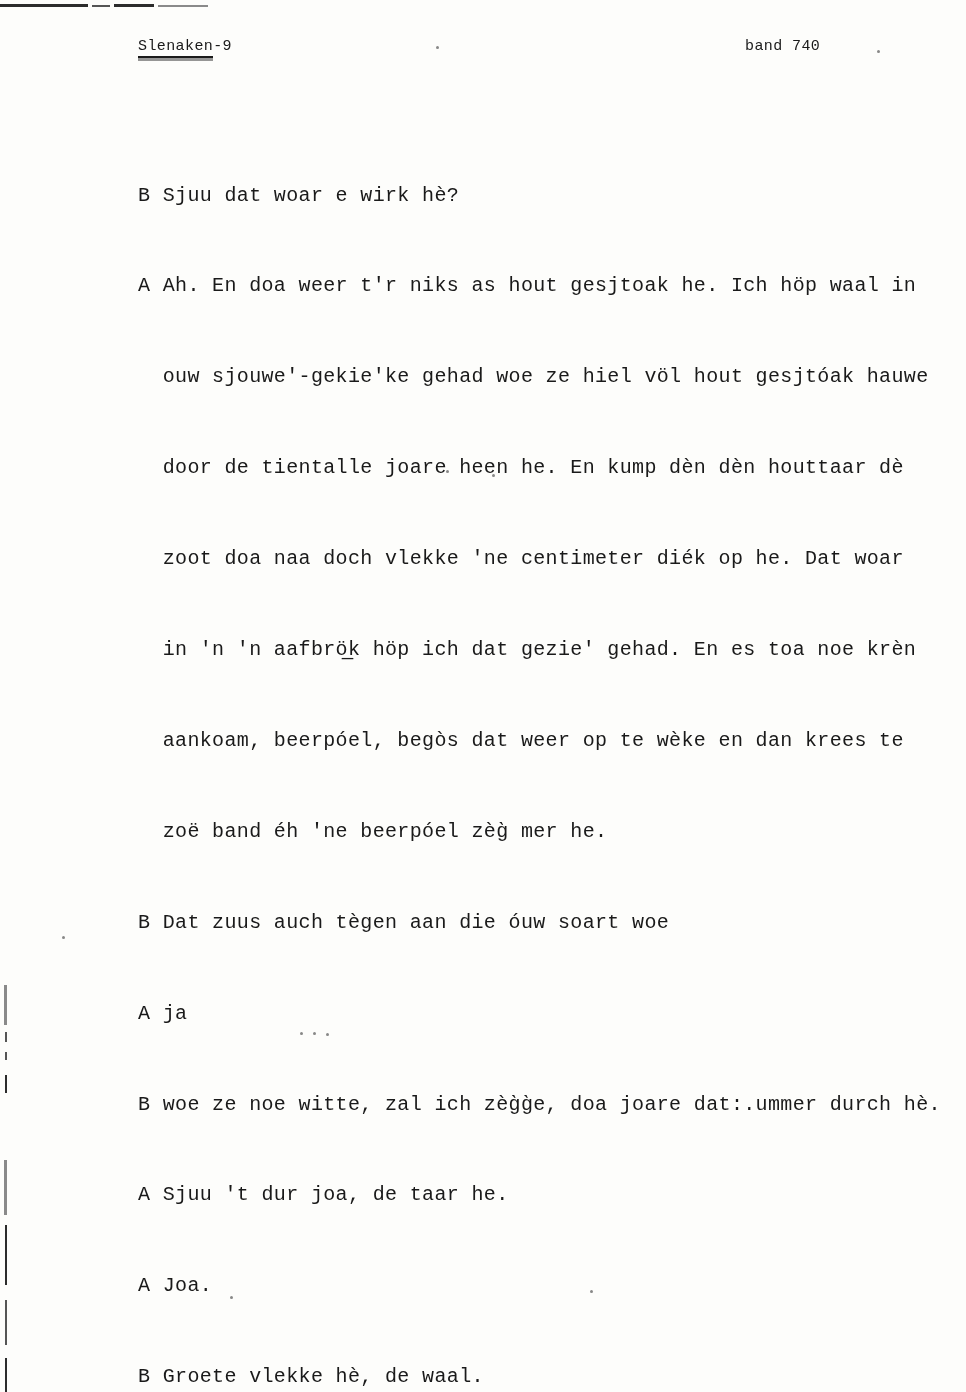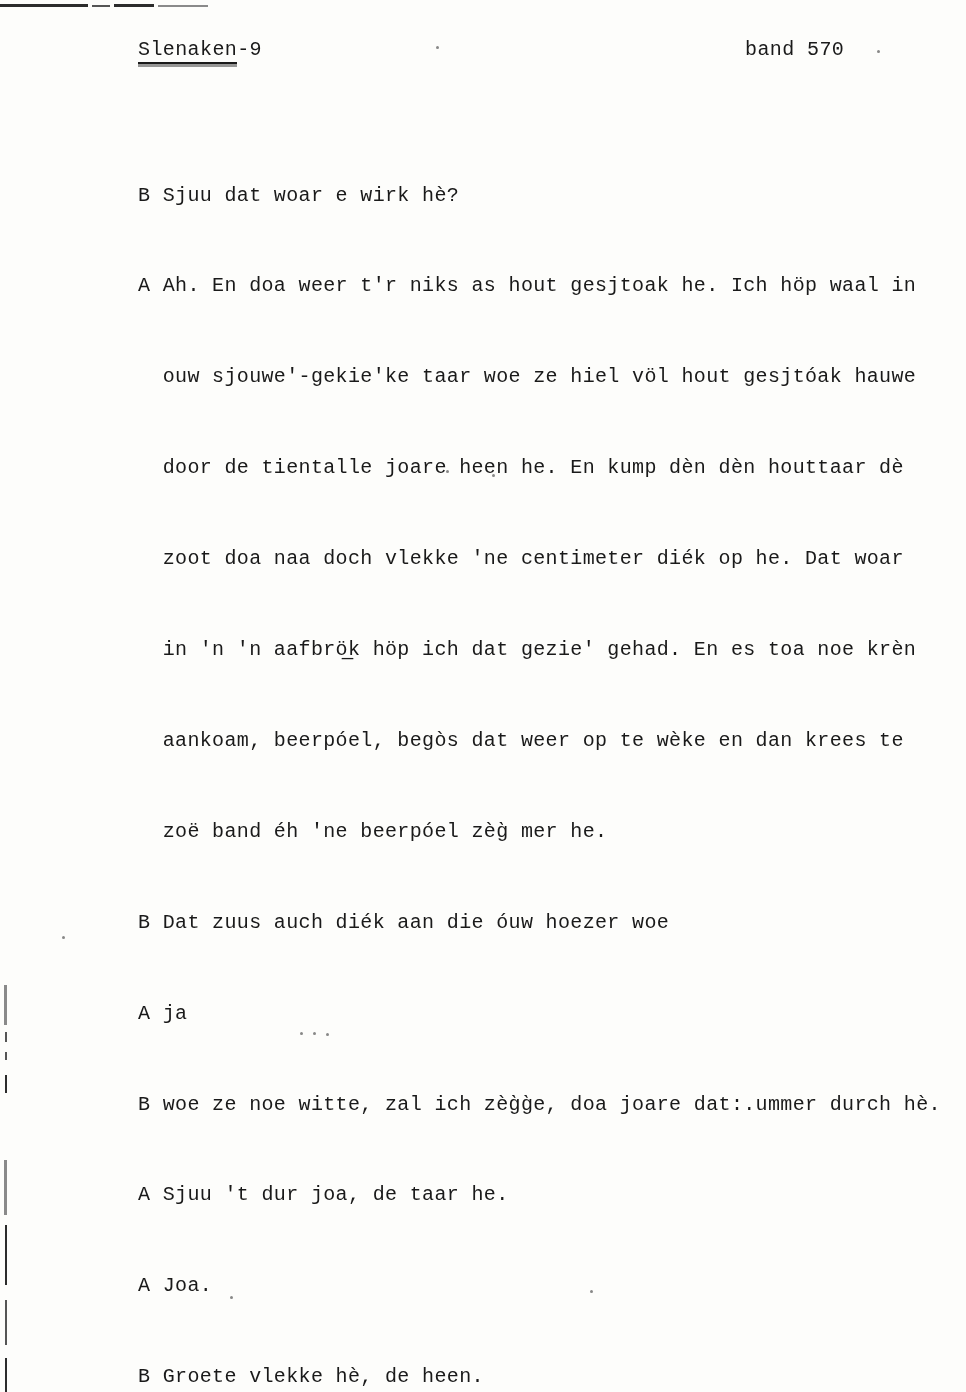--- a/index.html
+++ b/index.html
@@ -3,21 +3,21 @@
 <meta charset="utf-8">
 <style>
   html,body{margin:0;padding:0;}
   body{
     width:966px;height:1392px;
     background:var(--paper,#fdfdfb);
     position:relative;overflow:hidden;
     font-family:"Liberation Mono","DejaVu Sans Mono",monospace;
     color:var(--ink,#1a1a1a);
   }
-  .page-header{position:absolute;top:38px;left:0;width:966px;height:30px;font-size:20px;letter-spacing:.4px;}
+  .page-header{position:absolute;top:38px;left:0;width:966px;height:30px;font-size:15px;letter-spacing:.4px;}
   .title-left{position:absolute;left:138px;top:0;}
   .title-underlined{border-bottom:2px solid #1a1a1a;box-shadow:0 3px 0 rgba(25,25,25,.45);padding-bottom:1px;}
   .title-right{position:absolute;left:745px;top:0;}
   .dialogue{
     position:absolute;left:138px;top:120px;width:830px;
     font-size:20px;line-height:30.3px;letter-spacing:.35px;
     white-space:pre;
   }
   .line{height:30.3px;white-space:pre;}
   .spk{display:inline-block;width:24.7px;}
@@ -50,38 +50,38 @@
 <div class="dot" style="left:492px;top:474px;"></div>
 <div class="dot" style="left:300px;top:1032px;"></div>
 <div class="dot" style="left:313px;top:1032px;"></div>
 <div class="dot" style="left:326px;top:1033px;"></div>
 <div class="dot" style="left:62px;top:936px;"></div>
 <div class="dot" style="left:230px;top:1296px;"></div>
 <div class="dot" style="left:590px;top:1290px;"></div>
 
 <div class="page-header">
   <span class="title-left"><span class="title-underlined">Slenaken</span><span>-9</span></span>
-  <span class="title-right">band 570</span>
+  <span class="title-right">band 740</span>
 </div>
 
 <div class="dialogue">
   <div class="line"><span class="spk">B</span><span class="txt">Sjuu dat woar e wirk hè?</span></div>
   <div class="line"><span class="spk">A</span><span class="txt">Ah. En doa weer t'r niks as hout gesjtoak he. Ich höp waal in</span></div>
-  <div class="line"><span class="spk"></span><span class="txt">ouw sjouwe'-gekie'ke taar woe ze hiel völ hout gesjtóak hauwe</span></div>
+  <div class="line"><span class="spk"></span><span class="txt">ouw sjouwe'-gekie'ke gehad woe ze hiel völ hout gesjtóak hauwe</span></div>
   <div class="line"><span class="spk"></span><span class="txt">door de tientalle joare heen he. En kump dèn dèn houttaar dè</span></div>
   <div class="line"><span class="spk"></span><span class="txt">zoot doa naa doch vlekke 'ne centimeter diék op he. Dat woar</span></div>
   <div class="line"><span class="spk"></span><span class="txt">in 'n 'n aafbrö̲k höp ich dat gezie' gehad. En es toa noe krèn</span></div>
   <div class="line"><span class="spk"></span><span class="txt">aankoam, beerpóel, begòs dat weer op te wèke en dan krees te</span></div>
   <div class="line"><span class="spk"></span><span class="txt">zoë band éh 'ne beerpóel zèg̀ mer he.</span></div>
-  <div class="line"><span class="spk">B</span><span class="txt">Dat zuus auch diék aan die óuw hoezer woe</span></div>
+  <div class="line"><span class="spk">B</span><span class="txt">Dat zuus auch tègen aan die óuw soart woe</span></div>
   <div class="line"><span class="spk">A</span><span class="txt">ja</span></div>
   <div class="line"><span class="spk">B</span><span class="txt">woe ze noe witte, zal ich zèg̀g̀e, doa joare dat:.ummer durch hè.</span></div>
   <div class="line"><span class="spk">A</span><span class="txt">Sjuu 't dur joa, de taar he.</span></div>
   <div class="line"><span class="spk">A</span><span class="txt">Joa.</span></div>
-  <div class="line"><span class="spk">B</span><span class="txt">Groete vlekke hè, de heen.</span></div>
+  <div class="line"><span class="spk">B</span><span class="txt">Groete vlekke hè, de waal.</span></div>
   
   
   
   
   
   
   
   
   
   

